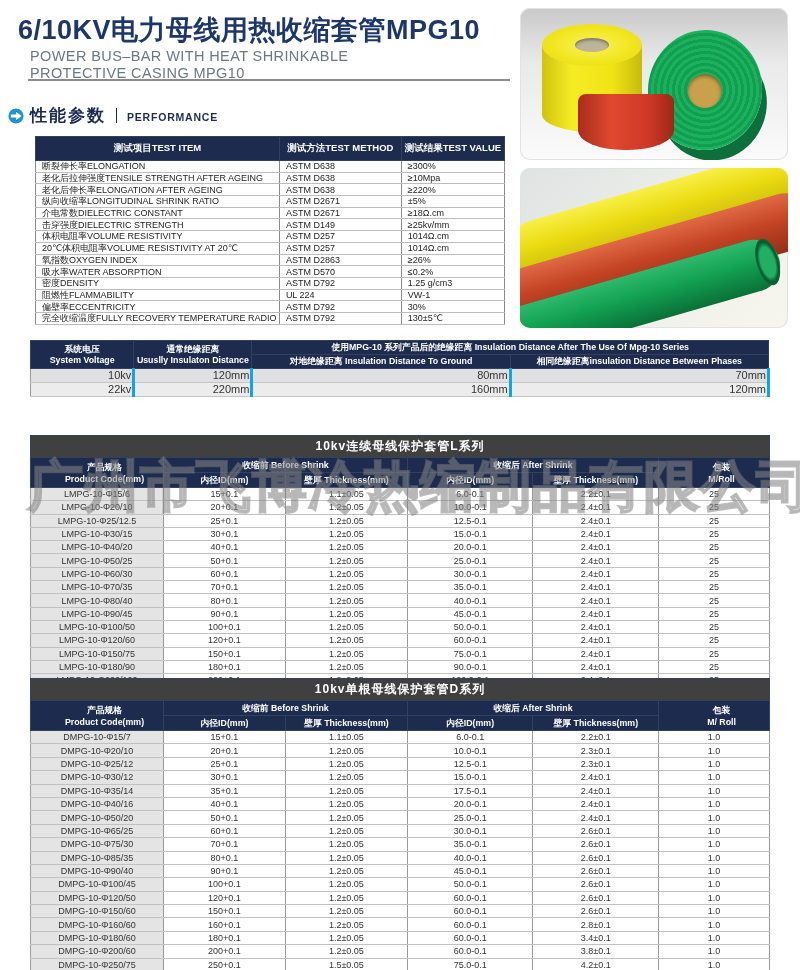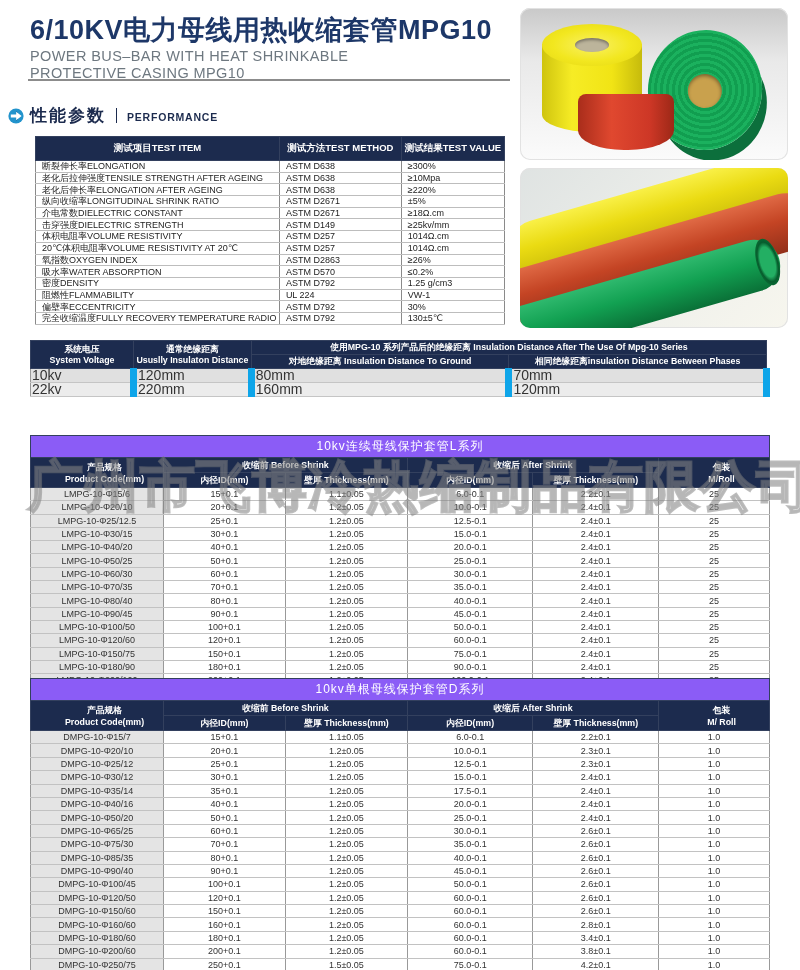--- a/index.html
+++ b/index.html
@@ -1,20 +1,20 @@
 <!DOCTYPE html>
 <html><head>
 <meta charset="utf-8">
 <style>
   html,body{margin:0;padding:0;background:#fff;}
   #page{position:relative;width:800px;height:970px;background:#fff;overflow:hidden;
         font-family:"Liberation Sans","DejaVu Sans",sans-serif;}
 
   
-  .title{position:absolute;left:30px;top:12px;font-size:27px;font-weight:bold;color:#1d3768;letter-spacing:.5px;}
+  .title{position:absolute;left:18px;top:12px;font-size:27px;font-weight:bold;color:#1d3768;letter-spacing:.5px;}
   .subtitle{position:absolute;left:30px;top:48px;font-size:14.5px;color:#6e7880;line-height:17px;letter-spacing:.4px;}
   .rule{position:absolute;left:28px;top:79px;width:482px;height:2px;background:#8c8c8c;}
 
   
   .sec{position:absolute;left:8px;display:flex;align-items:center;gap:6px;}
   .sec .bullet{width:16px;height:16px;flex:0 0 auto;}
   .sec-zh{font-size:17px;font-weight:bold;color:#1c2b4e;letter-spacing:2px;}
   .sec-bar{width:1px;height:15px;background:#1c2b4e;margin:0 4px;}
   .sec-en{font-size:10.5px;font-weight:bold;color:#1c2b4e;letter-spacing:.8px;padding-top:3px;}
 
@@ -25,29 +25,29 @@
   
   .perf{position:absolute;left:35px;top:136px;width:470px;border:1px solid #4a4a4a;}
   .perf th{background:#1c2b4e;color:#fff;font-size:9.5px;font-weight:bold;height:21px;border:1px solid #33405e;}
   .perf td{font-size:9px;color:#222;height:10.7px;line-height:10px;padding:0 6px;text-align:left;
            border-left:1px solid #8a8a8a;border-right:1px solid #8a8a8a;border-bottom:1px solid #bdbdbd;}
 
   
   .volt{position:absolute;left:30px;top:340px;width:740px;border:1px solid #4a4a4a;}
   .volt th{background:#1c2b4e;color:#fff;font-size:8.8px;font-weight:bold;padding:1px 2px;border:1px solid #33405e;line-height:11px;}
   .volt th .l2{display:block;font-weight:bold;}
-  .volt td{font-size:14px;color:#333;height:11px;line-height:11px;text-align:left;
-           border-left:1px solid #999;border-right:7px solid #0ea5e9;border-bottom:1px solid #c5c5c5;}
+  .volt td{font-size:11px;color:#333;height:11px;line-height:11px;text-align:right;
+           border-left:1px solid #999;border-right:3px solid #0ea5e9;border-bottom:1px solid #c5c5c5;}
   .volt tbody tr:nth-child(1) td{background:#e0e0e0;}
   .volt tbody tr:nth-child(2) td{background:#ececec;margin-left:11px;}
 
   
   .series-wrap{position:absolute;left:30px;width:740px;}
-  .series-title{height:21px;line-height:21px;text-align:center;background:#8b5cf6;color:#fff;
-                font-size:12px;font-weight:normal;border:1px solid #33405e;border-bottom:none;letter-spacing:1px;}
+  .series-title{height:21px;line-height:21px;text-align:center;background:#404040;color:#fff;
+                font-size:12px;font-weight:bold;border:1px solid #33405e;border-bottom:none;letter-spacing:1px;}
   .series{width:740px;border:1px solid #4a4a4a;}
   .series th{background:#1c2b4e;color:#fff;font-size:8.8px;font-weight:bold;border:1px solid #33405e;line-height:12px;padding:1px 0;}
   .series th .l2{display:block;padding-left:15px;}
   .series td{font-size:9px;color:#333;text-align:center;line-height:10px;
              border-left:1px solid #999;border-right:1px solid #999;border-bottom:1px solid #c2c2c2;}
   .l-table td{height:10.3px;}
   .d-table td{height:10.4px;}
   .series td:first-child{background:#e4e4e4;}
 
   

